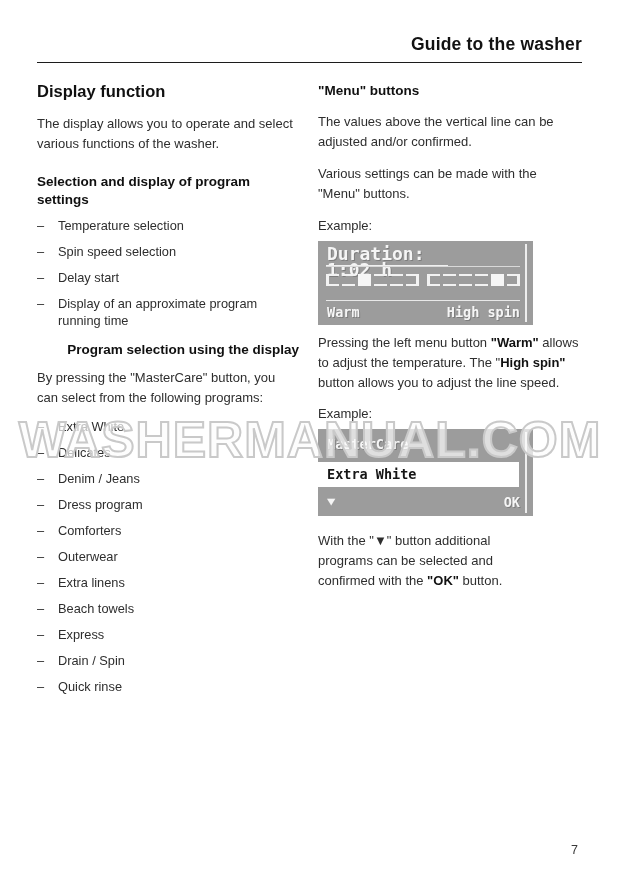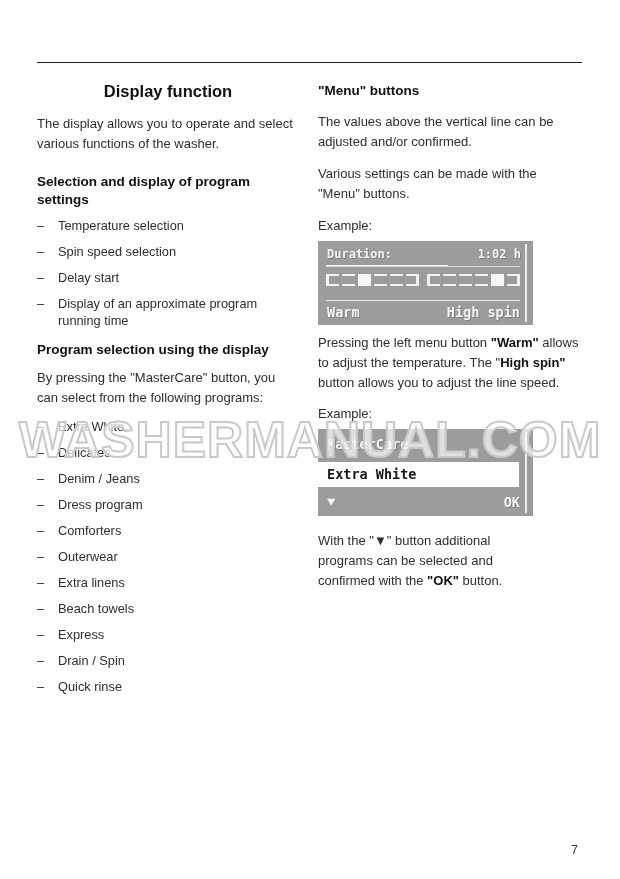--- a/index.html
+++ b/index.html
@@ -12,44 +12,44 @@
     position:absolute; top:34px; left:37px; right:38px; text-align:right;
     font-size:17.5px; font-weight:bold; color:#121212; letter-spacing:0.2px;
   }
   .header-rule { position:absolute; top:62px; left:37px; right:38px; border-top:1.5px solid #1c1c1c; }
 
   
   .col { position:absolute; top:82px; }
   .col-left  { left:37px;  width:262px; }
   .col-right { left:318px; width:262px; }
 
-  h1 { font-size:16.5px; font-weight:bold; color:#101010; margin:0 0 13px;text-align:center; }
+  h1 { font-size:16.5px; font-weight:bold; color:#101010; margin:0 0 13px; }
   h2 { font-size:13.5px; font-weight:bold; color:#101010; line-height:17.5px; margin:0 0 9px; }
-  .mt { margin-top:12px; }
+  .mt { margin-top:12px;text-align:right; }
   .body { font-size:13px; line-height:20px; margin:0 0 12px; color:#2e2e2e; }
   .mb-lg { margin-bottom:19px; }
   .example { margin:2px 0 5px; }
   .b { font-weight:bold; color:#111; }
   .narrow { width:218px; }
 
   
   .dash-list { list-style:none; margin:0 0 0 0; padding:0; }
   .dash-list li { display:flex; font-size:12.8px; line-height:17px; margin-bottom:9px; }
   .dash-list .dash { width:21px; flex:none; }
 
   
   .lcd {
     position:relative; width:215px; background:#9c9c9c; color:#f5f5f5;
     font-family:"DejaVu Sans Mono", monospace; font-weight:bold;
     text-shadow:1px 1px 0 rgba(70,70,70,0.35);
   }
   .lcd-vline { position:absolute; right:6px; top:3px; bottom:3px; width:2px; background:#ededed; z-index:1; }
 
   .lcd1 { height:84px; margin-bottom:8px; }
-  .lcd1-top { display:flex; justify-content:space-between; padding:5px 12px 0 9px; font-size:12px; line-height:16px; }
+  .lcd1-top { display:flex; justify-content:space-between; padding:5px 12px 0 9px; font-size:18px; line-height:16px;flex-direction:column; }
   .u-bright { position:absolute; left:8px; top:24px; width:122px; height:2px; background:#f0f0f0; }
   .u-thin   { position:absolute; left:8px; right:13px; top:25px; height:1px; background:#d9d9d9; }
   .lcd1-gauges { position:absolute; top:33px; left:8px; right:13px; display:flex; justify-content:space-between; }
   .gauge { display:flex; align-items:center; }
   .seg { box-sizing:border-box; width:13px; height:12px; margin-right:3px;
          border-top:2px solid #f2f2f2; border-bottom:2px solid #f2f2f2; }
   .seg.first { border-left:3px solid #f2f2f2; }
   .seg.last  { border-right:3px solid #f2f2f2; margin-right:0; }
   .seg.filled { background:#f6f6f6; border:0; }
   .lcd1-sep { position:absolute; left:8px; right:13px; top:59px; height:1px; background:#e8e8e8; }
@@ -73,20 +73,21 @@
     z-index:10; pointer-events:none;
   }
 
   .page-number { position:absolute; right:42px; bottom:22px; font-size:12.5px; color:#3a3a3a; }
 </style>
 </head>
 <body>
 
 <div class="page">
 
+  <div class="header-title">Guide to the washer</div>
   <div class="header-rule"></div>
 
   <div class="col col-left">
     <h1>Display function</h1>
     <p class="body mb-lg">The display allows you to operate and select various functions of the washer.</p>
 
     <h2>Selection and display of program settings</h2>
     <ul class="dash-list">
         <li>
           <span class="dash">–</span>

